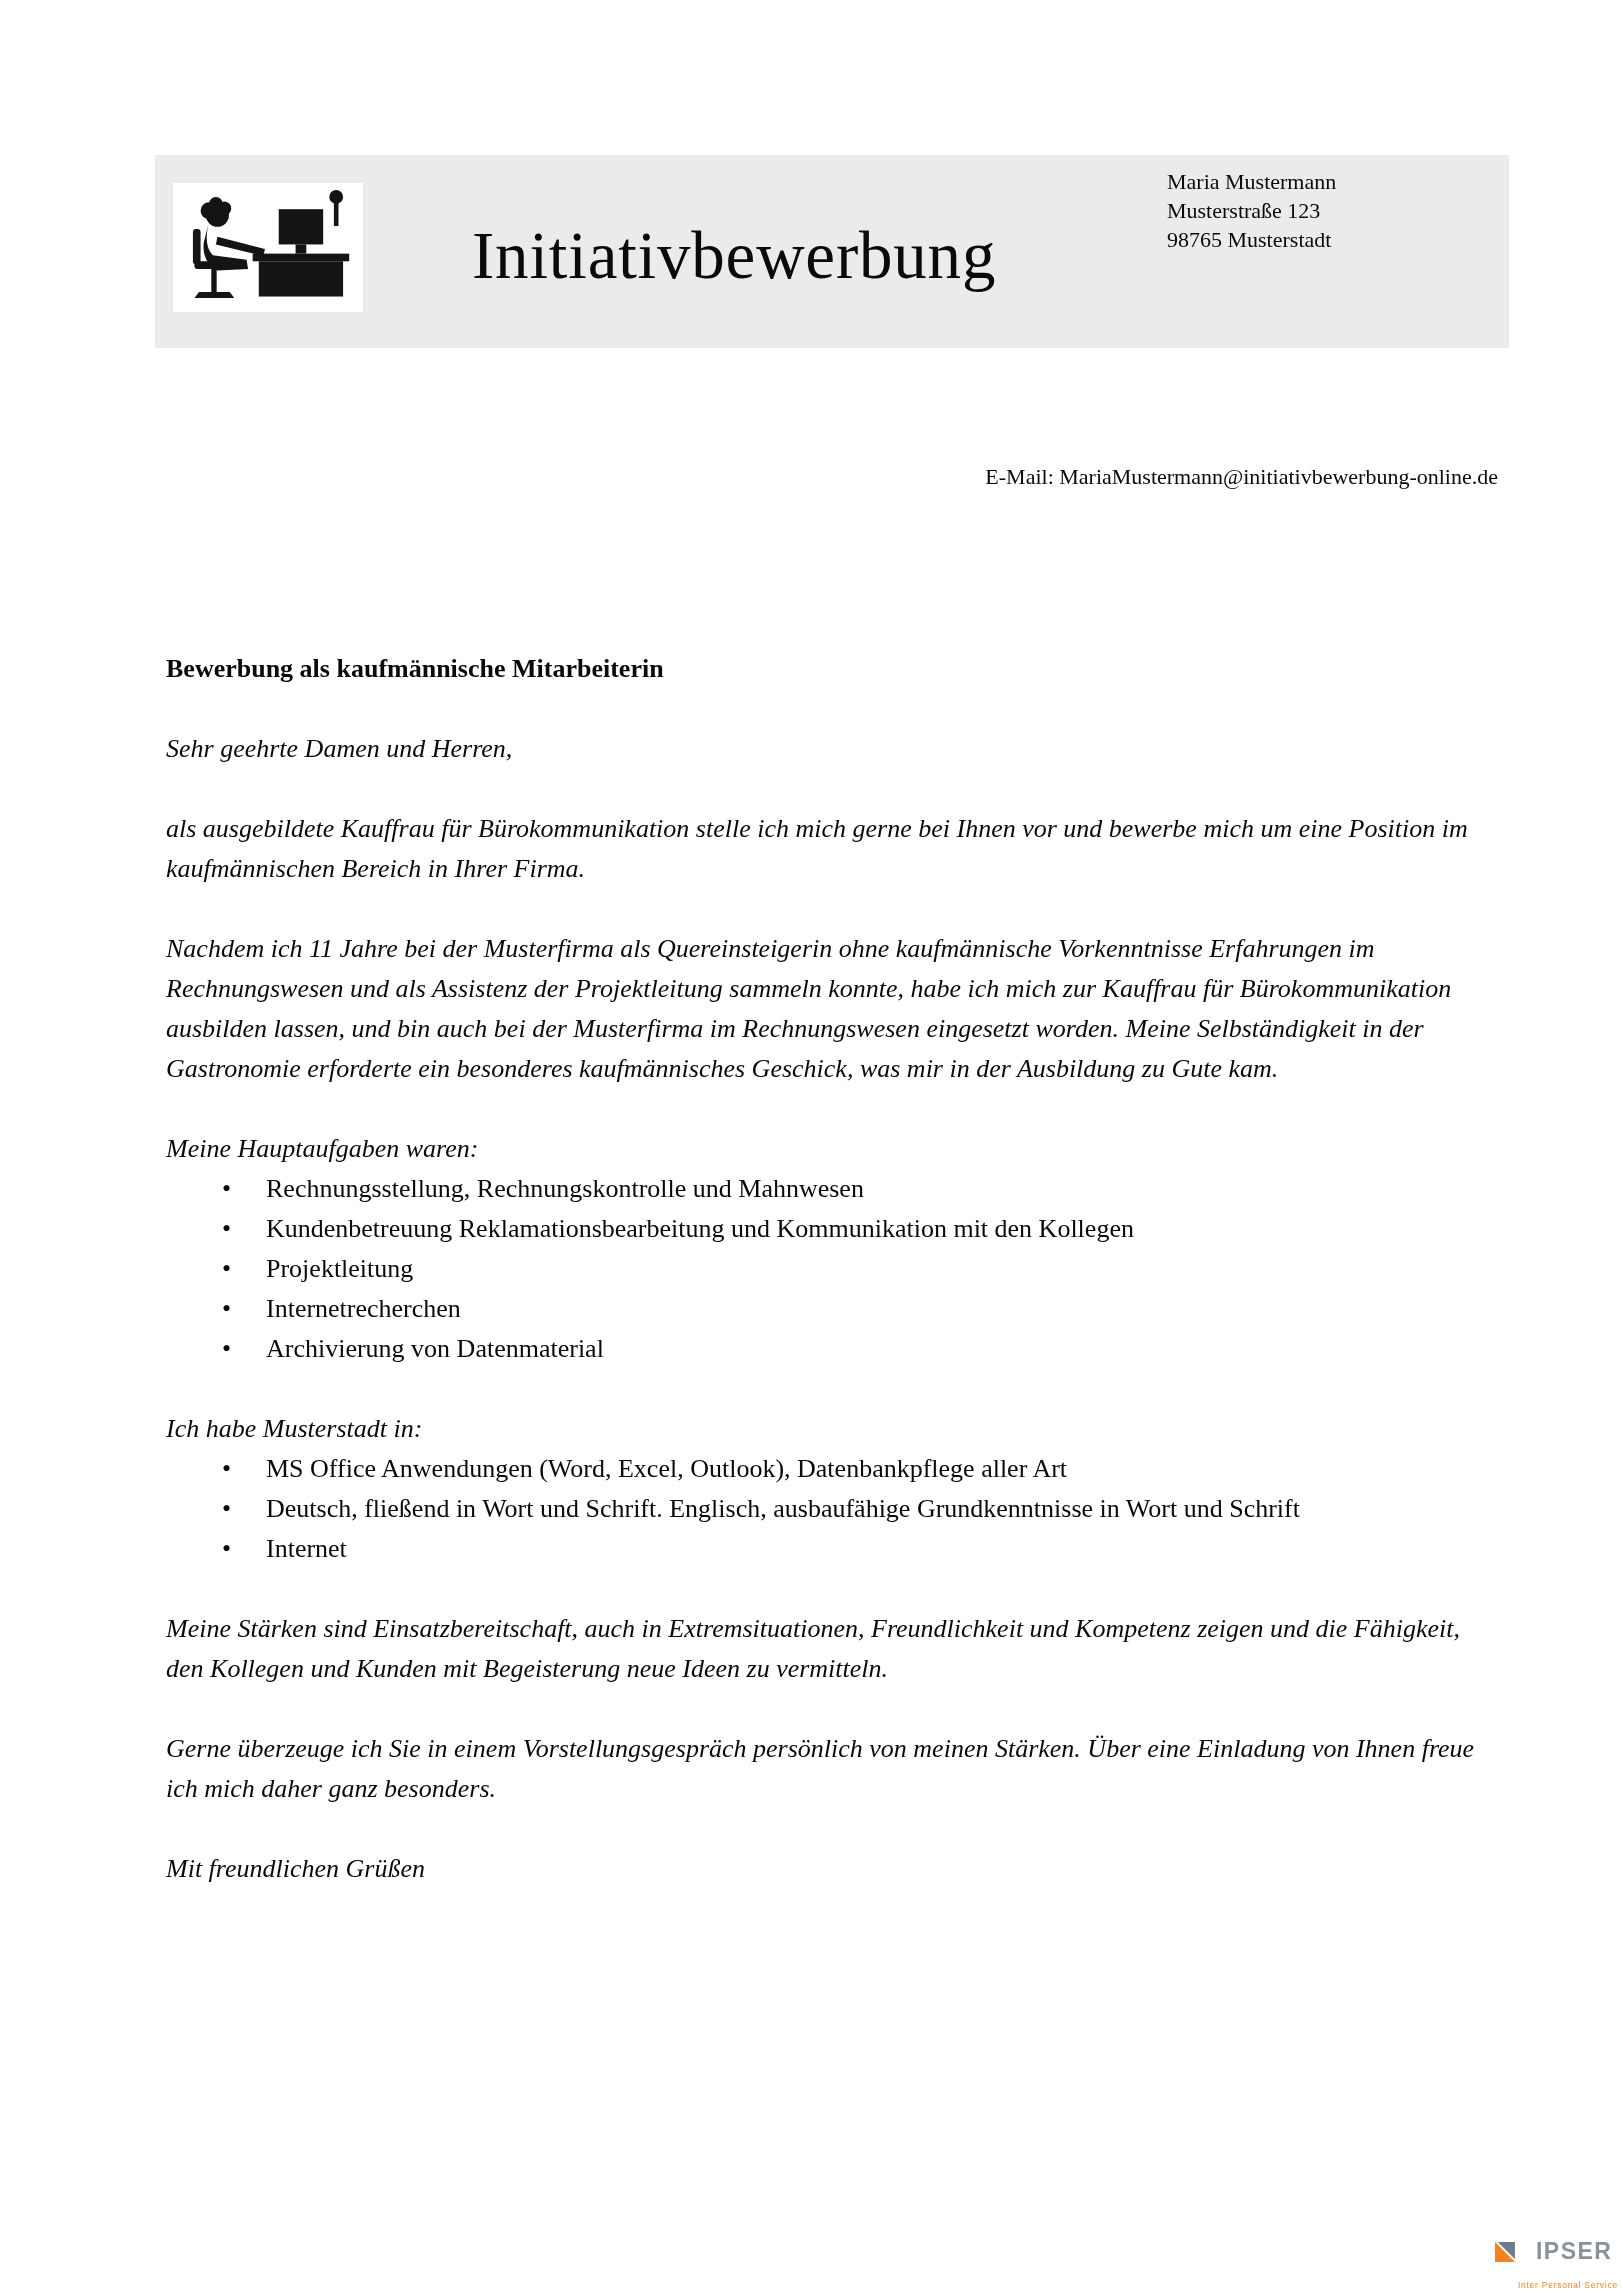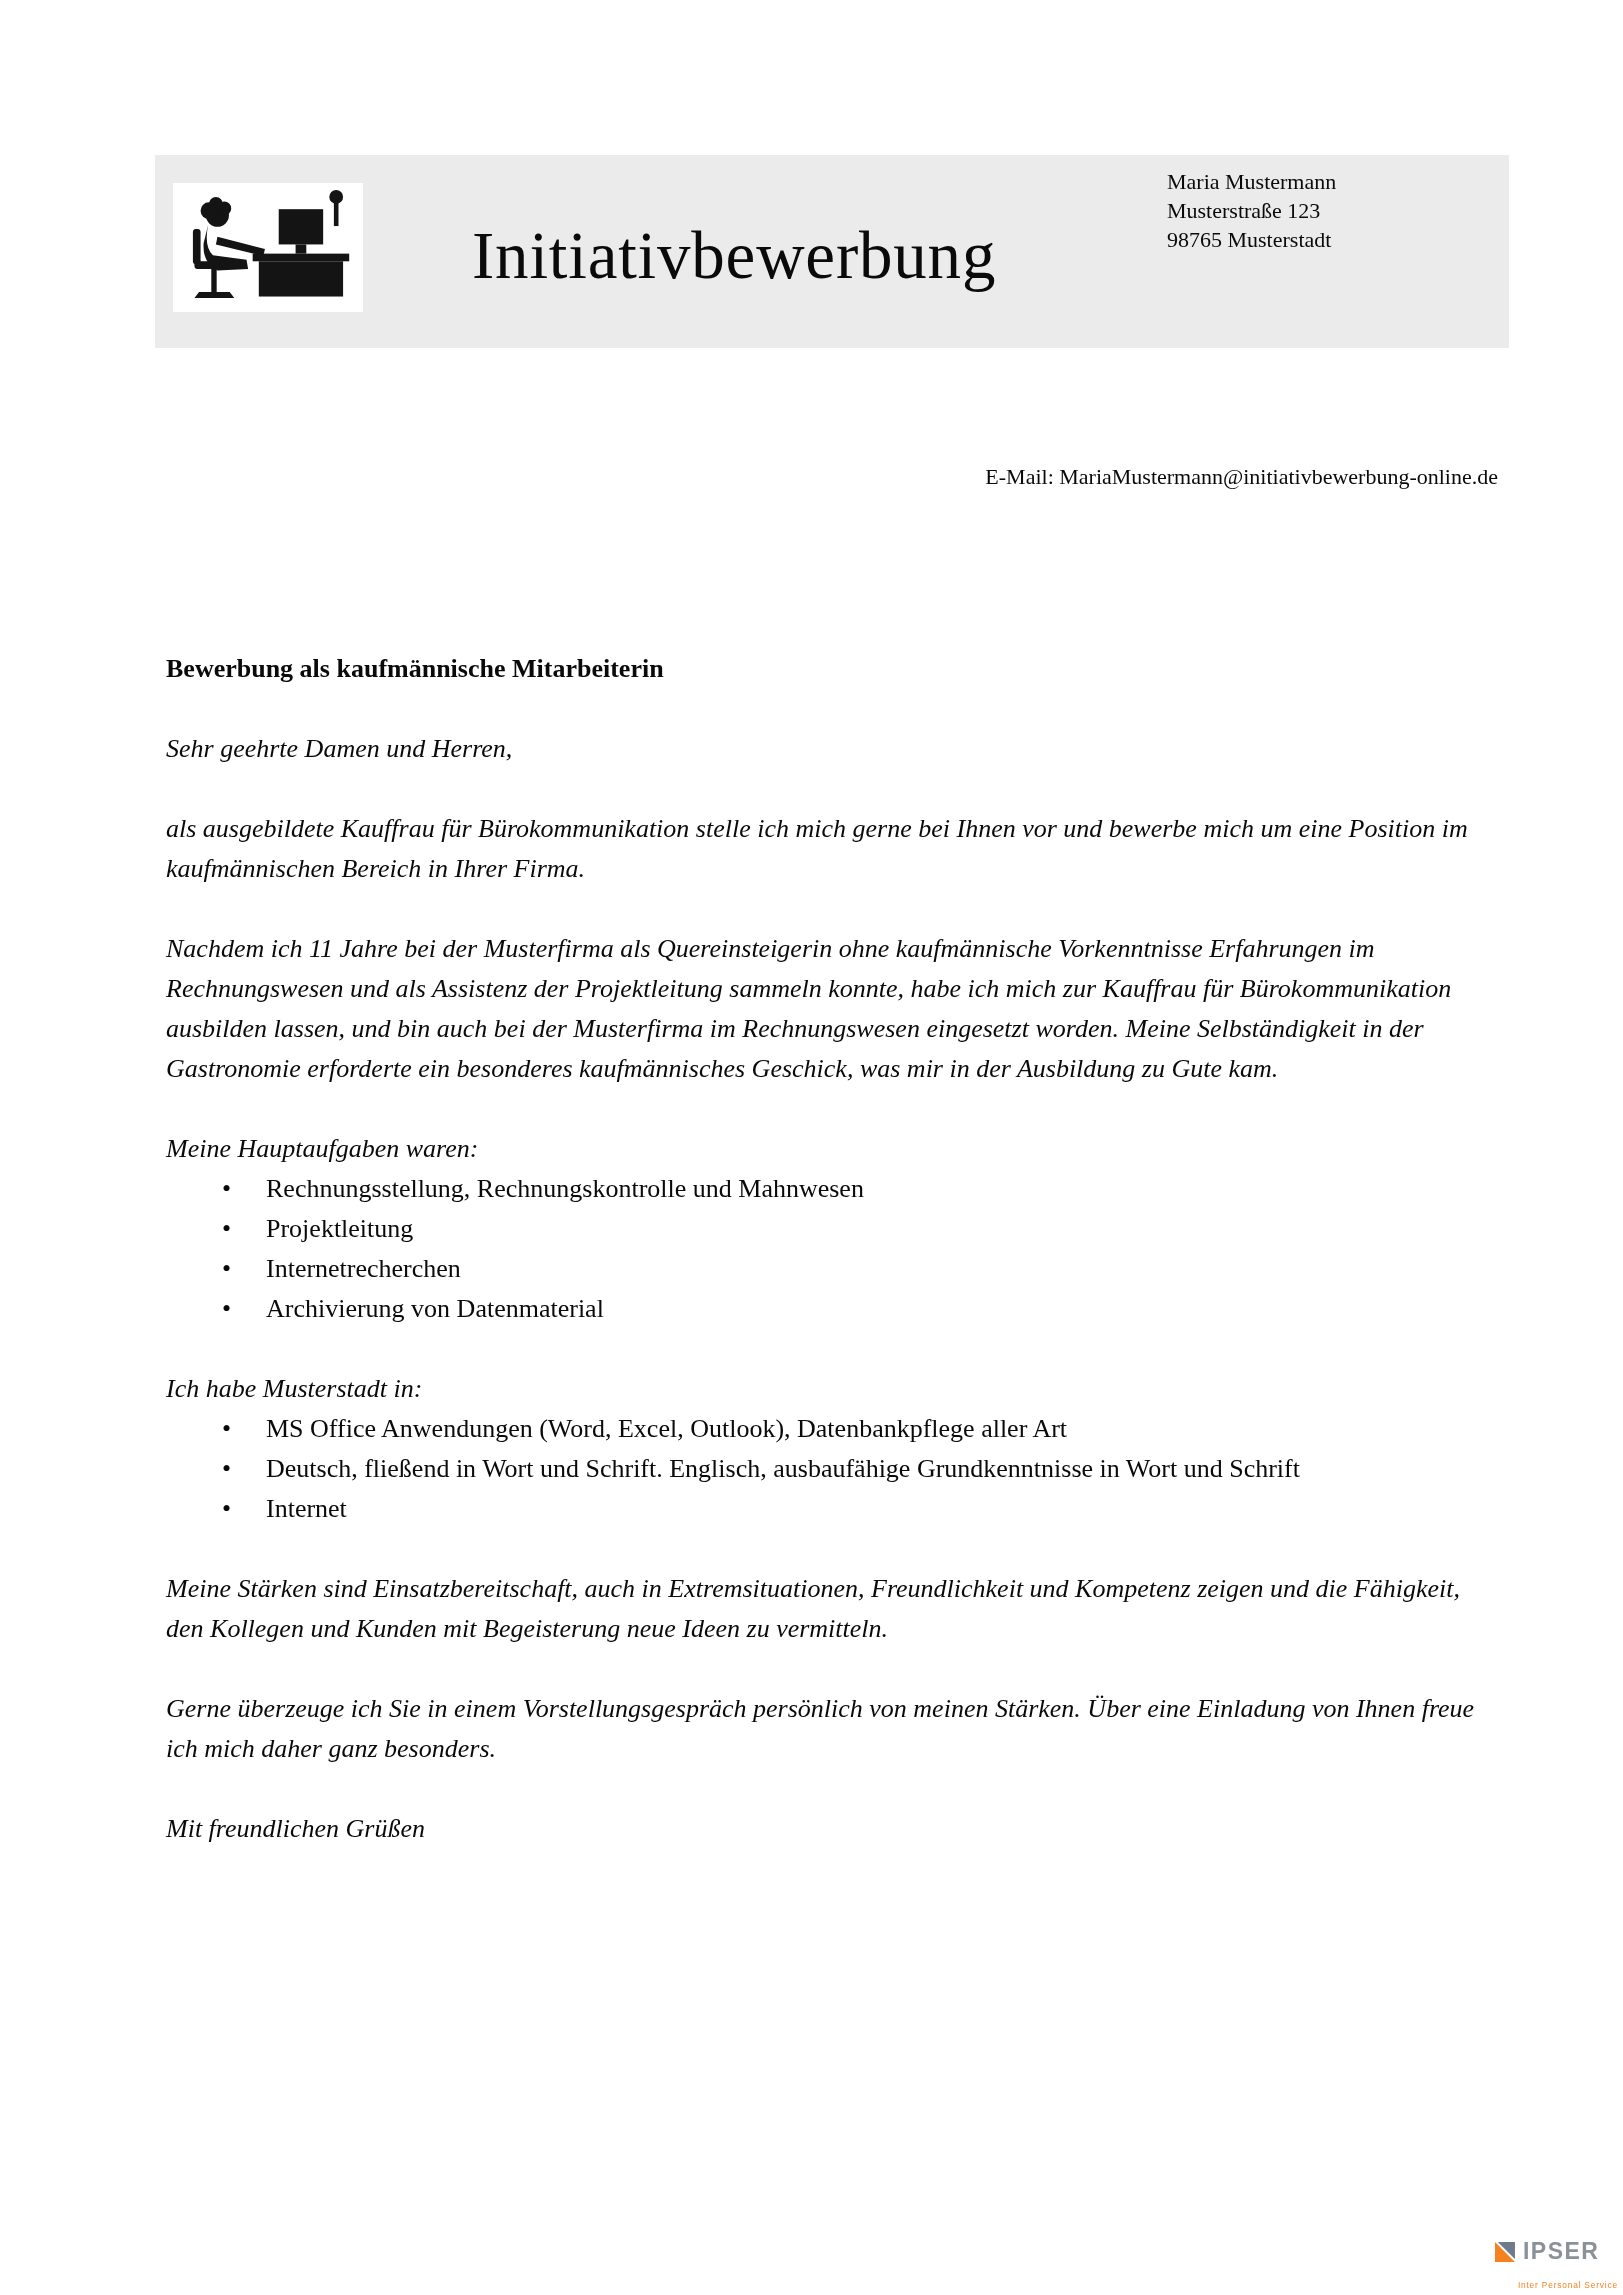--- a/index.html
+++ b/index.html
@@ -87,21 +87,21 @@
   }
 
   
   .footer-logo {
     position: absolute;
     right: 6.1px;
     bottom: 4.6px;
     text-align: left;
     font-family: "Liberation Sans", sans-serif;
   }
-  .footer-row { display: flex; align-items: center; gap: 8px; }
+  .footer-row { display: flex; align-items: center; gap: 21px; }
   .footer-mark {
     width: 20px; height: 20px;
     position: relative;
     overflow: hidden;
     flex: 0 0 auto;
   }
   .footer-mark .tri-a {
     position: absolute; inset: 0;
     background: #f5821f;
     clip-path: polygon(0 100%, 100% 100%, 0 0);
@@ -177,20 +177,21 @@
 
     <p>Sehr geehrte Damen und Herren,</p>
 
     <p>als ausgebildete Kauffrau für Bürokommunikation stelle ich mich gerne bei Ihnen vor und bewerbe mich um eine Position im kaufmännischen Bereich in Ihrer Firma.</p>
 
     <p>Nachdem ich 11 Jahre bei der Musterfirma als Quereinsteigerin ohne kaufmännische Vorkenntnisse Erfahrungen im Rechnungswesen und als Assistenz der Projektleitung sammeln konnte, habe ich mich zur Kauffrau für Bürokommunikation ausbilden lassen, und bin auch bei der Musterfirma im Rechnungswesen eingesetzt worden. Meine Selbständigkeit in der Gastronomie erforderte ein besonderes kaufmännisches Geschick, was mir in der Ausbildung zu Gute kam.</p>
 
     <p>Meine Hauptaufgaben waren:</p>
     <ul class="letter-list">
       <li>Rechnungsstellung, Rechnungskontrolle und Mahnwesen</li>
+      <li>Kundenbetreuung Reklamationsbearbeitung und Kommunikation mit den Kollegen</li>
       <li>Projektleitung</li>
       <li>Internetrecherchen</li>
       <li>Archivierung von Datenmaterial</li>
     </ul>
 
     <p>Ich habe Musterstadt in:</p>
     <ul class="letter-list">
       <li>MS Office Anwendungen (Word, Excel, Outlook), Datenbankpflege aller Art</li>
       <li>Deutsch, fließend in Wort und Schrift. Englisch, ausbaufähige Grundkenntnisse in Wort und Schrift</li>
       <li>Internet</li>

